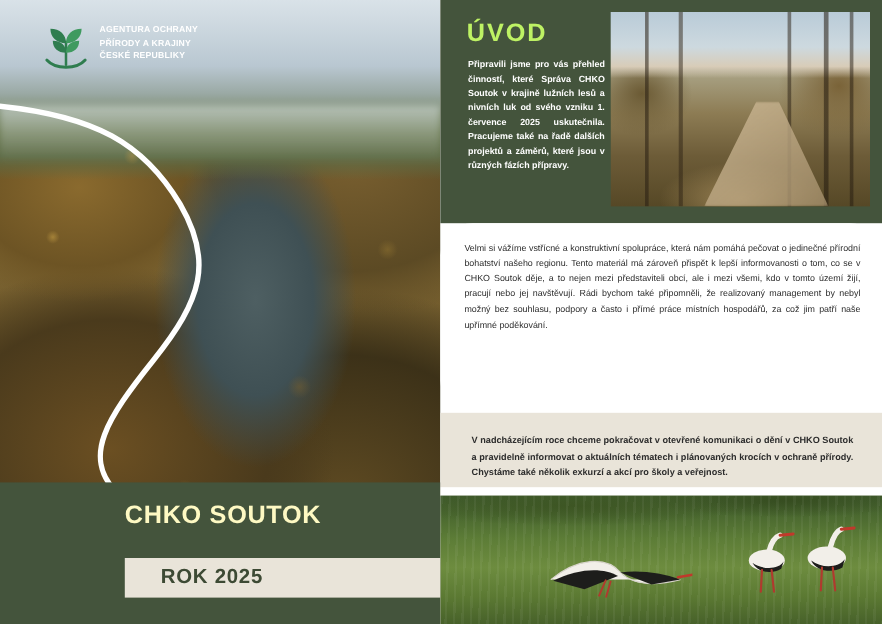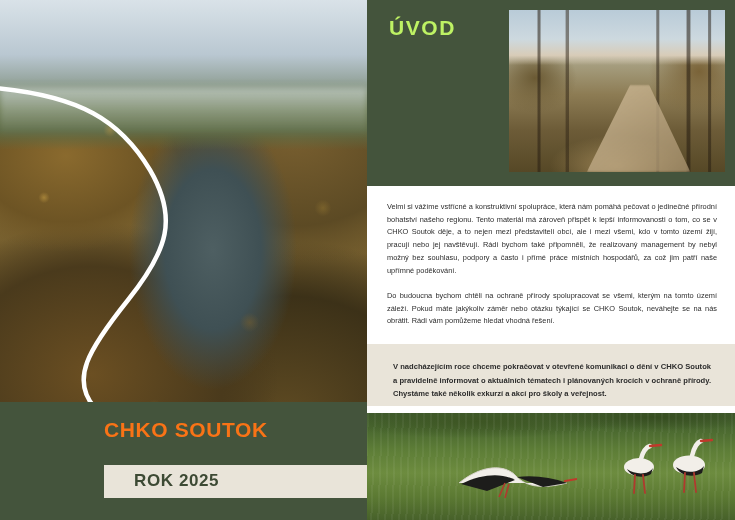--- a/index.html
+++ b/index.html
@@ -61,21 +61,21 @@
   .logo-mark { width: 42px; height: 44px; flex: none; }
   .logo-text { color: #fff; font-size: 7.2px; line-height: 1.45; font-weight: bold; letter-spacing: .2px; }
 
   .left-bottom {
     position: absolute; left: 0; bottom: 0; width: 367px; height: 118px;
     background: #44543c;
     z-index: 4;
   }
   .title-main {
     position: absolute; left: 104px; bottom: 78px;
-    color: #f97316; font-size: 21px; font-weight: bold; letter-spacing: .6px;
+    color: #fef9c3; font-size: 21px; font-weight: bold; letter-spacing: .6px;
     z-index: 6;
   }
   .title-year-band {
     position: absolute; left: 104px; bottom: 22px; width: 263px; height: 33px;
     background: #e9e4d9; z-index: 6;
   }
   .title-year {
     position: absolute; left: 134px; bottom: 29px;
     color: #3d4a34; font-size: 17px; font-weight: bold; letter-spacing: .6px; z-index: 7; text-align: right;
   }
@@ -169,37 +169,54 @@
 
   <div class="left">
 
     <div class="photo-aerial"></div>
     <div class="mist"></div>
 
     <svg class="swoosh" viewBox="0 0 367 520" preserveAspectRatio="none">
       <path d="M-5 88 C 80 96, 120 120, 150 170 C 178 218, 168 250, 128 300 C 88 350, 70 380, 95 408 L 104 412 L 104 520" fill="none" stroke="#ffffff" stroke-width="4.5" stroke-linecap="round"></path>
     </svg>
 
+    <div class="logo">
+      <svg class="logo-mark" viewBox="0 0 42 44">
+        <g fill="none" stroke="#2f7d4f" stroke-width="2.1" stroke-linecap="round">
+          <path d="M21 40 L21 21"></path>
+          <path d="M21 22 C 13 22, 8 17, 8 10 C 16 10, 21 15, 21 22 Z" fill="#2f7d4f" stroke="none"></path>
+          <path d="M21 22 C 29 22, 34 17, 34 10 C 26 10, 21 15, 21 22 Z" fill="#3f9a5f" stroke="none"></path>
+          <path d="M21 30 C 14 30, 10 26, 10 20 C 17 20, 21 24, 21 30 Z" fill="#2f7d4f" stroke="none"></path>
+          <path d="M21 30 C 28 30, 32 26, 32 20 C 25 20, 21 24, 21 30 Z" fill="#3f9a5f" stroke="none"></path>
+          <path d="M5 36 C 12 44, 30 44, 37 36" stroke="#2f7d4f" stroke-width="2.4"></path>
+        </g>
+      </svg>
+      <div class="logo-text">
+        <div>AGENTURA OCHRANY</div>
+        <div>PŘÍRODY A KRAJINY</div>
+        <div>ČESKÉ REPUBLIKY</div>
+      </div>
+    </div>
 
     <div class="left-bottom"></div>
     <div class="title-main">CHKO SOUTOK</div>
     <div class="title-year-band"></div>
     <div class="title-year">ROK 2025</div>
   </div>
 
   <div class="right">
 
     <div class="intro-block">
       <div class="intro-heading">ÚVOD</div>
+      <div class="intro-text">Připravili jsme pro vás přehled činností, které Správa CHKO Soutok v krajině lužních lesů a nivních luk od svého vzniku 1. července 2025 uskutečnila. Pracujeme také na řadě dalších projektů a záměrů, které jsou v různých fázích přípravy.</div>
       <div class="photo-path"></div>
     </div>
 
     <div class="body-section">
       <p class="body-para p1">Velmi si vážíme vstřícné a konstruktivní spolupráce, která nám pomáhá pečovat o jedinečné přírodní bohatství našeho regionu. Tento materiál má zároveň přispět k lepší informovanosti o tom, co se v CHKO Soutok děje, a to nejen mezi představiteli obcí, ale i mezi všemi, kdo v tomto území žijí, pracují nebo jej navštěvují. Rádi bychom také připomněli, že realizovaný management by nebyl možný bez souhlasu, podpory a často i přímé práce místních hospodářů, za což jim patří naše upřímné poděkování.</p>
-      <p class="body-para p2">Do budoucna bychom chtěli na ochraně přírody spolupracovat se všemi, kterým na tomto území záleží. Pokud máte jakýkoliv záměr nebo otázku týkající se CHKO Soutok, neváhejte se na nás obrátit. Rádi vám pomůžeme hledat vhodná řešení.</p>
     </div>
 
     <div class="callout">
       <p>V nadcházejícím roce chceme pokračovat v otevřené komunikaci o dění v CHKO Soutok a pravidelně informovat o aktuálních tématech i plánovaných krocích  v ochraně přírody. Chystáme také několik exkurzí a akcí pro školy a veřejnost.</p>
     </div>
 
     <div class="divider-white"></div>
 
     <div class="photo-storks">
 

